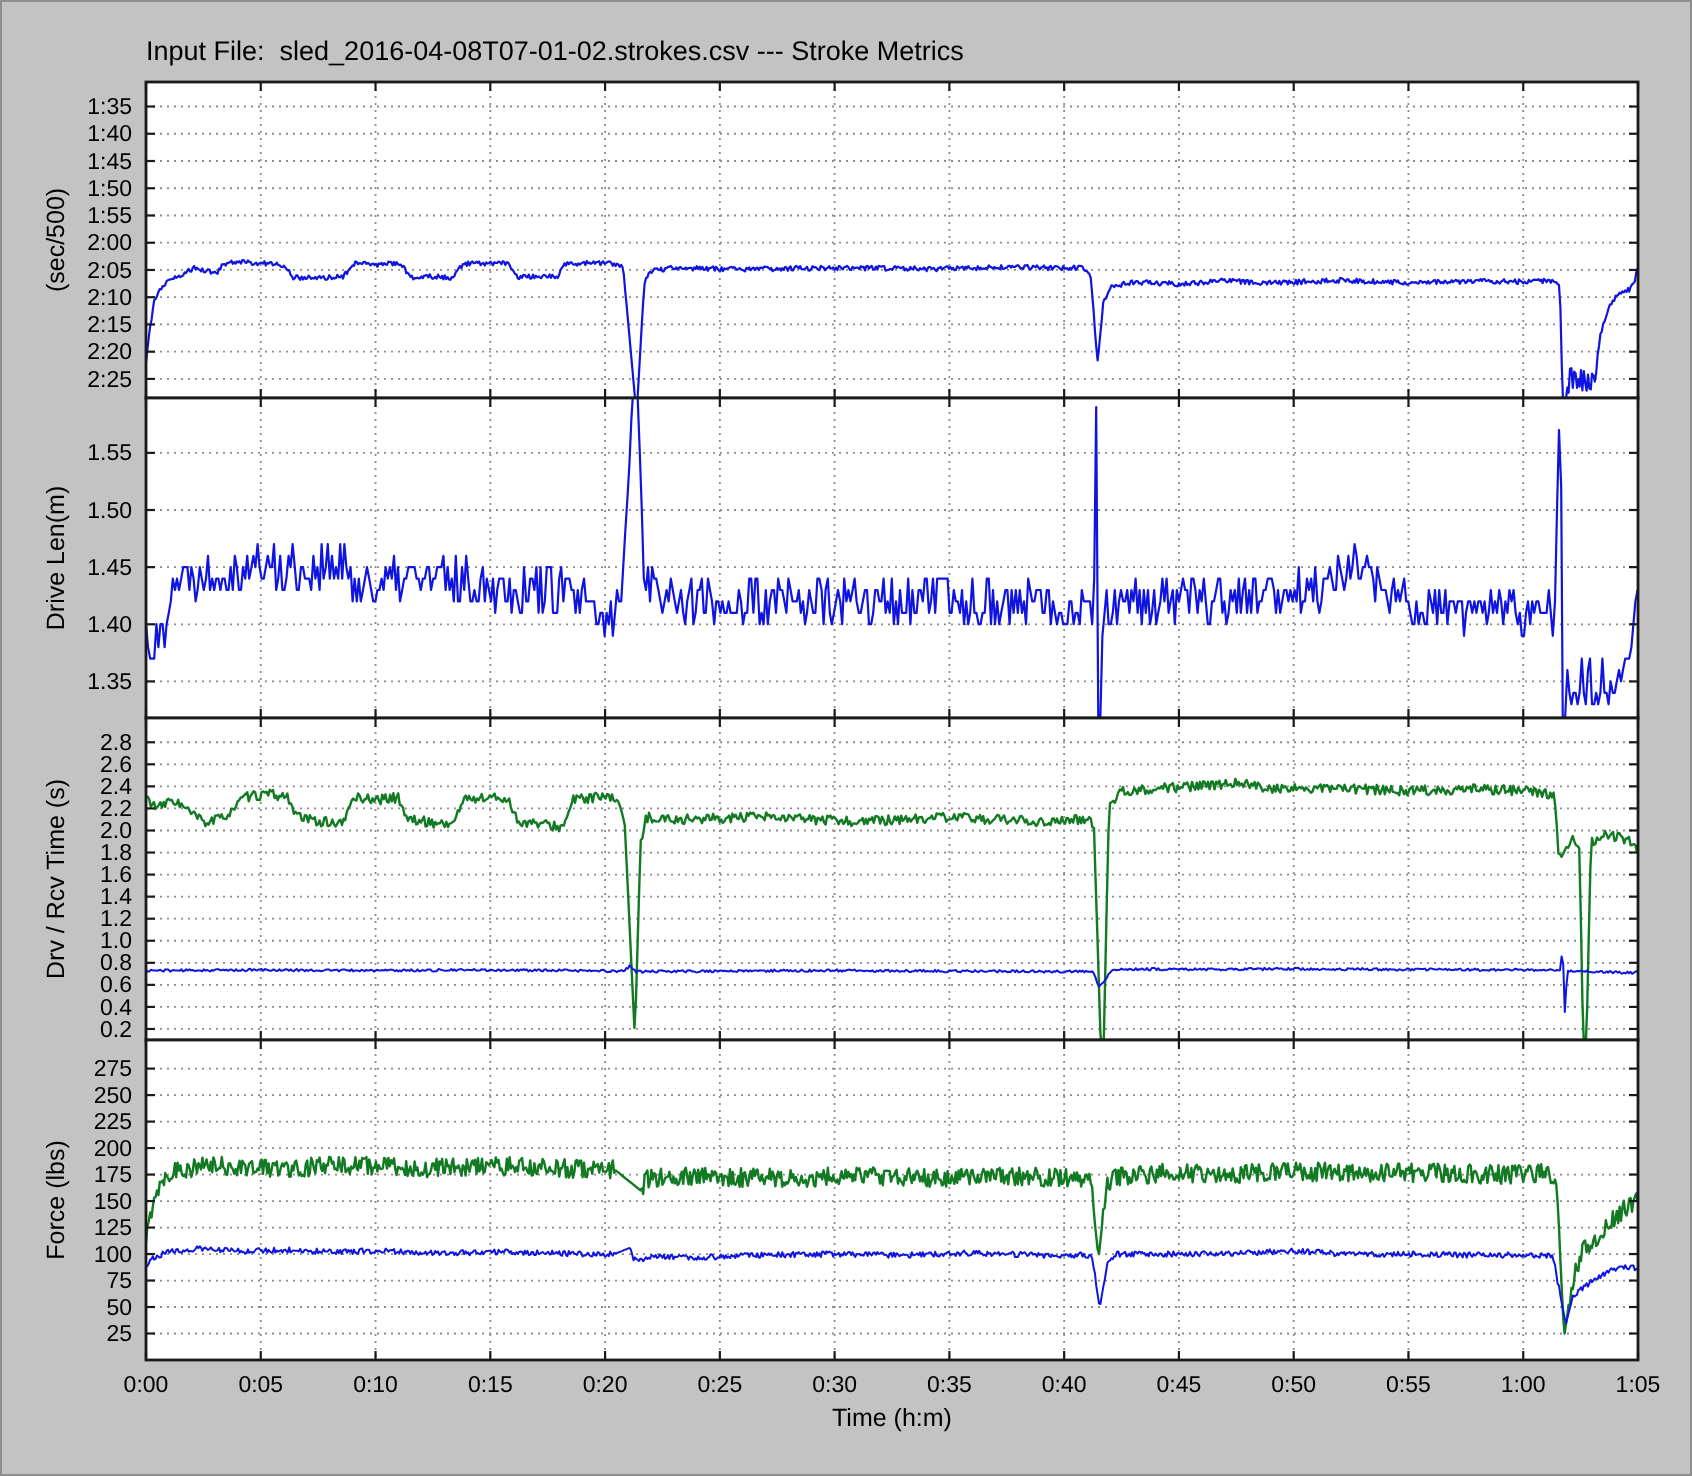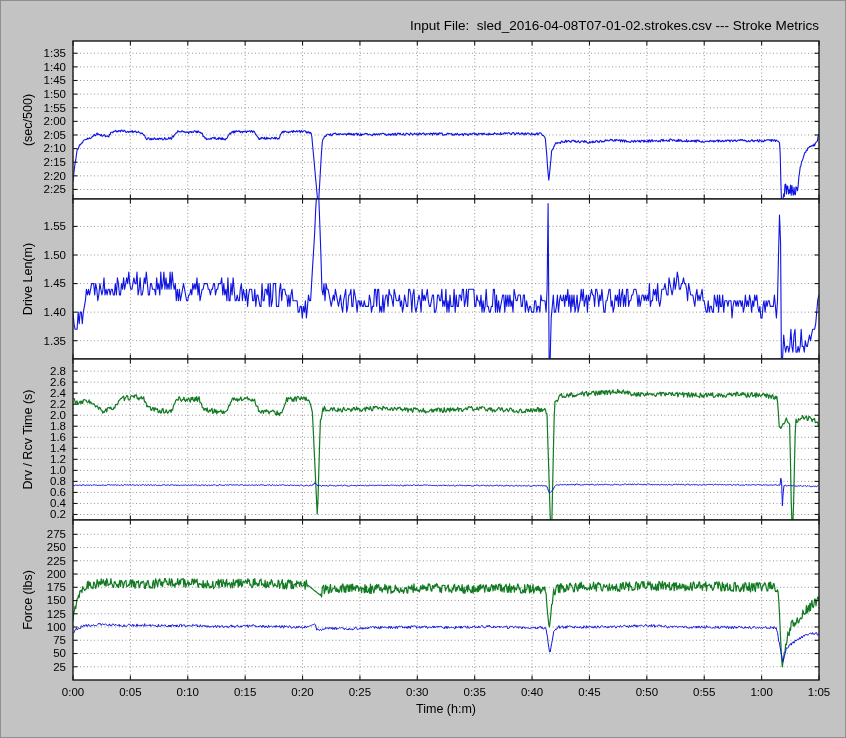--- a/index.html
+++ b/index.html
@@ -7,21 +7,21 @@
     position:relative;
     width:846px;height:738px;
     background:#c3c3c3;
     border:1px solid #8f8f8f;
     box-sizing:border-box;
     font-family:"Liberation Sans", sans-serif;
     overflow:hidden;
   }
   .chart-title{
     position:absolute;left:72px;top:17px;width:746px;
-    text-align:right;font-size:13.5px;color:#000;
+    text-align:left;font-size:13.5px;color:#000;
     white-space:pre;
   }
   svg{position:absolute;left:0;top:0;}
   text{font-family:"Liberation Sans", sans-serif;fill:#000;}
 </style>
 </head>
 <body>
 
 <div class="fig">
   <div class="chart-title">Input File:  sled_2016-04-08T07-01-02.strokes.csv --- Stroke Metrics</div>

